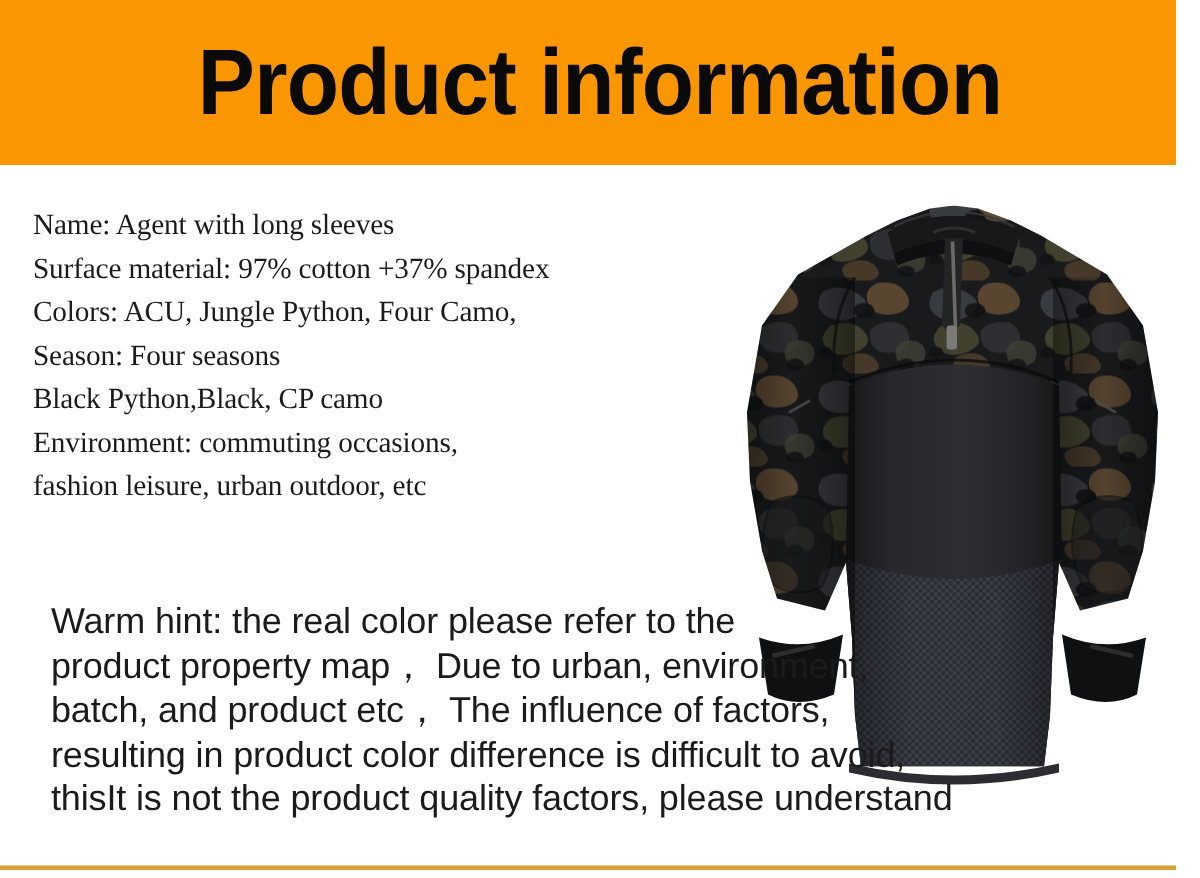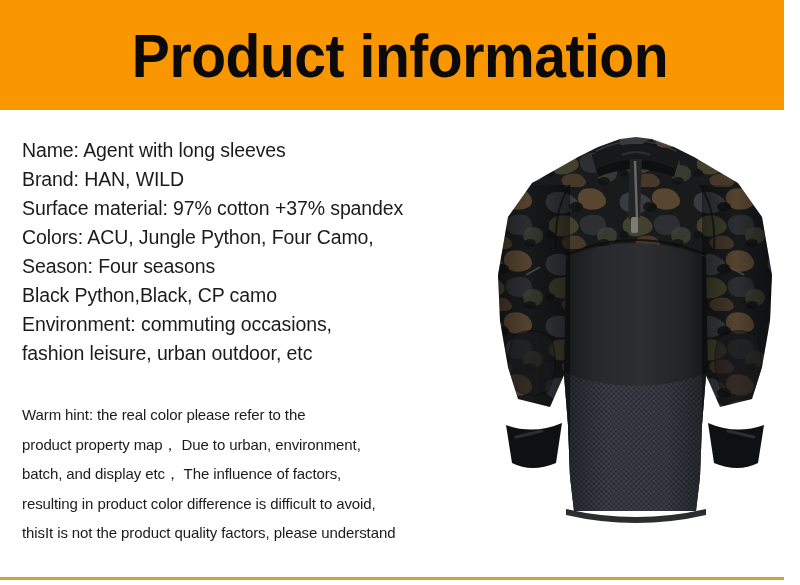--- a/index.html
+++ b/index.html
@@ -60,27 +60,29 @@
     top: 400px;
     width: 560px;
     z-index: 5;
   }
   .text-line {
     font-size: 19.5px;
     line-height: 29px;
     color: #1b1b1b;
     white-space: pre;
     letter-spacing: -0.1px;
+    font-family: Liberation Serif, serif;
   }
   .hint-line {
-    font-size: 15px;
+    font-size: 24px;
     line-height: 29.5px;
     color: #1b1b1b;
     white-space: pre;
     letter-spacing: -0.1px;
+    margin-left: 12px;
   }
 
   
   #bottom-rule {
     position: absolute;
     left: 0;
     top: 577px;
     width: 800px;
     height: 3px;
     background: #d4a038;
@@ -204,32 +206,31 @@
         <path d="M294 300 q-28 10 -56 -2 l6 40 q24 10 44 0 Z" fill="#0f1011"></path>
         <path d="M284 312 l-26 -6" stroke="#2c2d2f" stroke-width="3" stroke-linecap="round"></path>
       </g>
 
       <path d="M96 384 q70 16 140 0 l0 6 q-70 16 -140 0 Z" fill="#15161a" opacity="0.9"></path>
     </svg>
   </div>
 
   <div id="spec-block">
     <div class="text-line">Name: Agent with long sleeves</div>
-    <div class="text-line">Brand: HAN, WILD</div>
     <div class="text-line">Surface material: 97% cotton +37% spandex</div>
     <div class="text-line">Colors: ACU, Jungle Python, Four Camo,</div>
     <div class="text-line">Season: Four seasons</div>
     <div class="text-line">Black Python,Black, CP camo</div>
     <div class="text-line">Environment: commuting occasions,</div>
     <div class="text-line">fashion leisure, urban outdoor, etc</div>
   </div>
 
   <div id="hint-block">
     <div class="hint-line">Warm hint: the real color please refer to the</div>
     <div class="hint-line">product property map， Due to urban, environment,</div>
-    <div class="hint-line">batch, and display etc， The influence of factors,</div>
+    <div class="hint-line">batch, and product etc， The influence of factors,</div>
     <div class="hint-line">resulting in product color difference is difficult to avoid,</div>
     <div class="hint-line">thisIt is not the product quality factors, please understand</div>
   </div>
 
   <div id="bottom-rule"></div>
 
 </div>
 
 </body></html>

